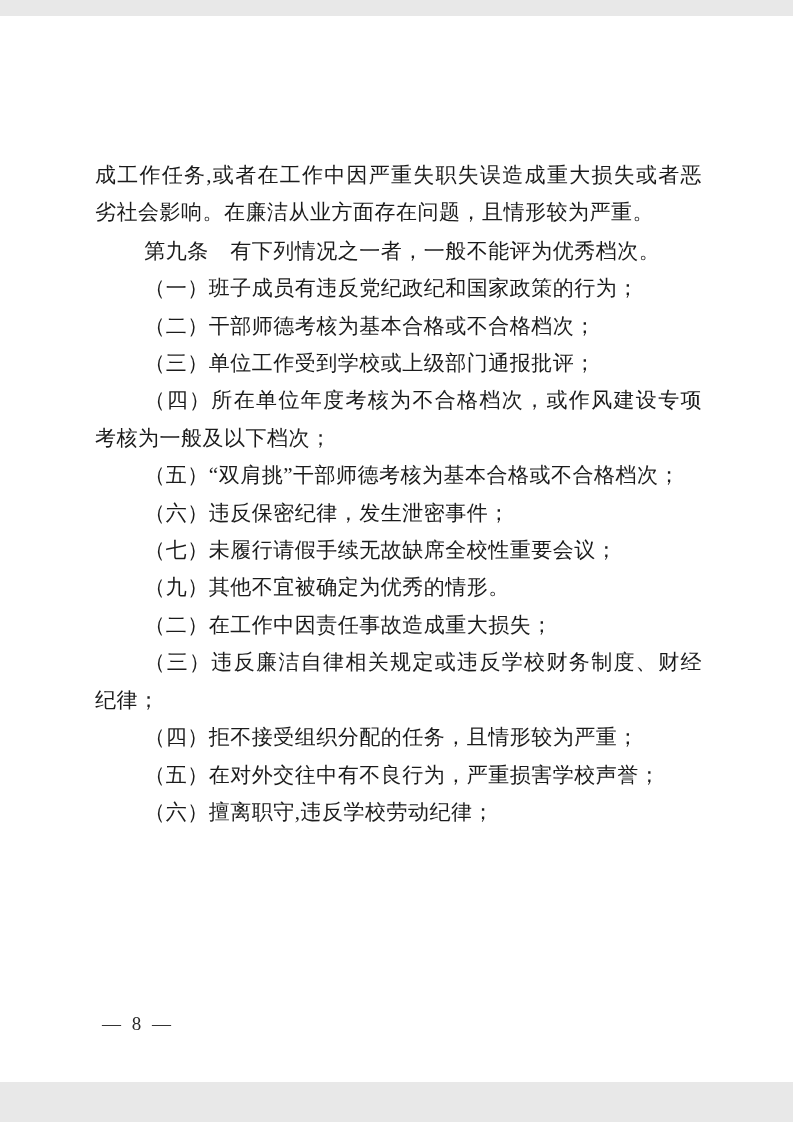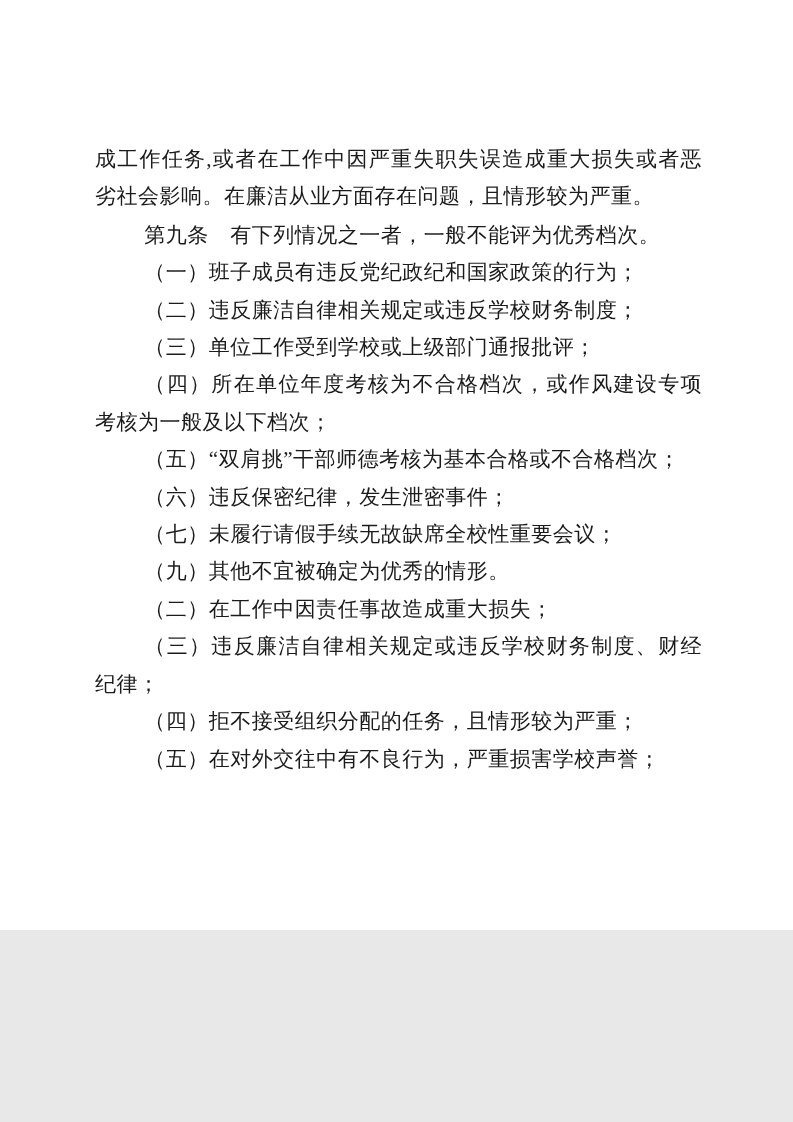--- a/index.html
+++ b/index.html
@@ -3,22 +3,22 @@
 <meta charset="utf-8">
 <style>
   html, body {
     margin: 0;
     padding: 0;
     background: #e8e8e8;
   }
   .page {
     position: relative;
     width: 793px;
-    height: 930px;
-    margin: 0 auto;
+    height: 1066px;
+    margin: 16px auto;
     background: #ffffff;
     overflow: hidden;
     font-family: "Liberation Serif", "DejaVu Serif", serif;
   }
   .doc-body {
     position: absolute;
     top: 141px;
     left: 95px;
     width: 607px;
   }
@@ -51,28 +51,29 @@
   }
 </style>
 </head>
 <body>
 
 <div class="page">
   <main class="doc-body" style="color: rgb(27, 27, 27);">
       <p class="">成工作任务,或者在工作中因严重失职失误造成重大损失或者恶劣社会影响。在廉洁从业方面存在问题，且情形较为严重。</p>
       <p class="indent"><span class="lead">第九条</span>　有下列情况之一者，一般不能评为优秀档次。</p>
       <p class="indent">（一）班子成员有违反党纪政纪和国家政策的行为；</p>
-      <p class="indent">（二）违反廉洁自律相关规定或违反学校财务制度；</p>
+      <p class="indent">（二）干部师德考核为基本合格或不合格档次；</p>
       <p class="indent">（三）单位工作受到学校或上级部门通报批评；</p>
       <p class="indent">（四）所在单位年度考核为不合格档次，或作风建设专项考核为一般及以下档次；</p>
       <p class="indent">（五）“双肩挑”干部师德考核为基本合格或不合格档次；</p>
       <p class="indent">（六）违反保密纪律，发生泄密事件；</p>
       <p class="indent">（七）未履行请假手续无故缺席全校性重要会议；</p>
       <p class="indent">（九）其他不宜被确定为优秀的情形。</p>
       <p class="indent">（二）在工作中因责任事故造成重大损失；</p>
       <p class="indent">（三）违反廉洁自律相关规定或违反学校财务制度、财经纪律；</p>
       <p class="indent">（四）拒不接受组织分配的任务，且情形较为严重；</p>
       <p class="indent">（五）在对外交往中有不良行为，严重损害学校声誉；</p>
+      <p class="indent">（六）擅离职守,违反学校劳动纪律；</p>
     </main>
   <footer class="page-footer">
     <span>— 8 —</span>
   </footer>
 </div>
 
 </body></html>

